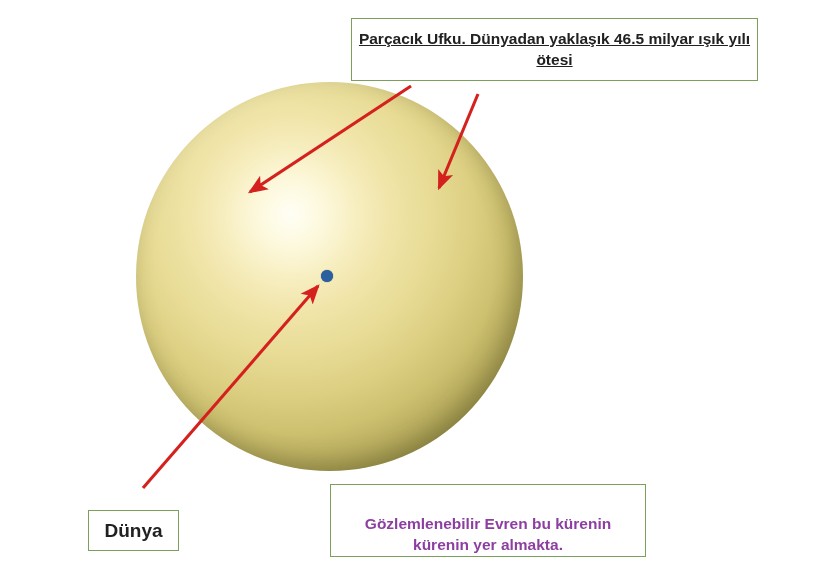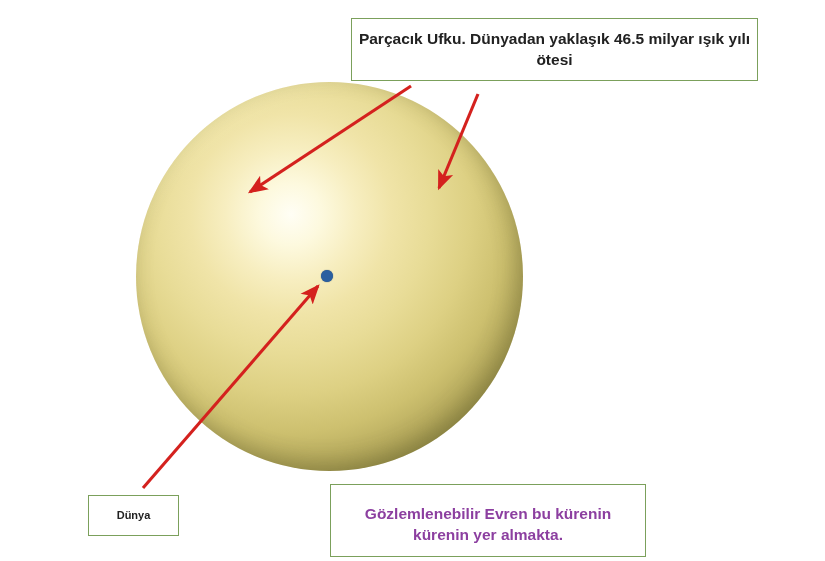--- a/index.html
+++ b/index.html
@@ -95,39 +95,40 @@
   }
   .callout-horizon {
     left: 351px;
     top: 18px;
     width: 407px;
     height: 63px;
     font-size: 15.5px;
     font-weight: bold;
     color: #212121;
     padding: 4px 0;
+    text-decoration: underline;
   }
   .callout-earth {
     left: 88px;
-    top: 495px;
+    top: 510px;
     width: 91px;
     height: 41px;
-    font-size: 11px;
+    font-size: 19px;
     font-weight: bold;
     color: #212121;
   }
   .callout-observable {
     left: 330px;
     top: 484px;
     width: 316px;
     height: 73px;
     font-size: 15.5px;
     font-weight: bold;
     color: #8c3fa0;
-    align-items: center;
+    align-items: flex-end;
     padding-top: 8px;
   }
   .callout-observable .txt { display:block; width:100%; }
 </style>
 </head>
 <body>
 
 <div id="canvas">
 
   <div class="sphere"></div>

